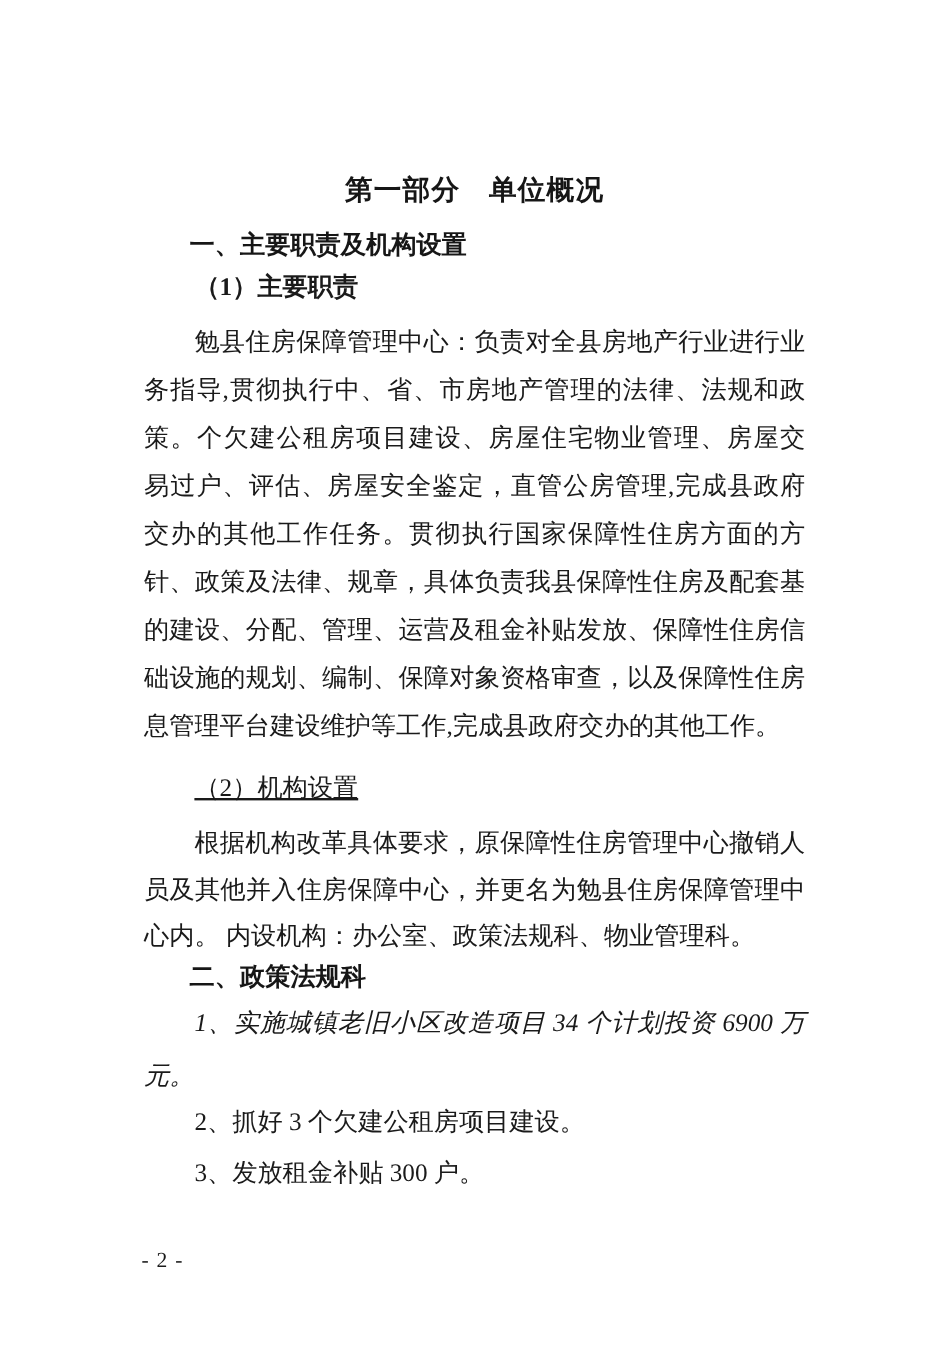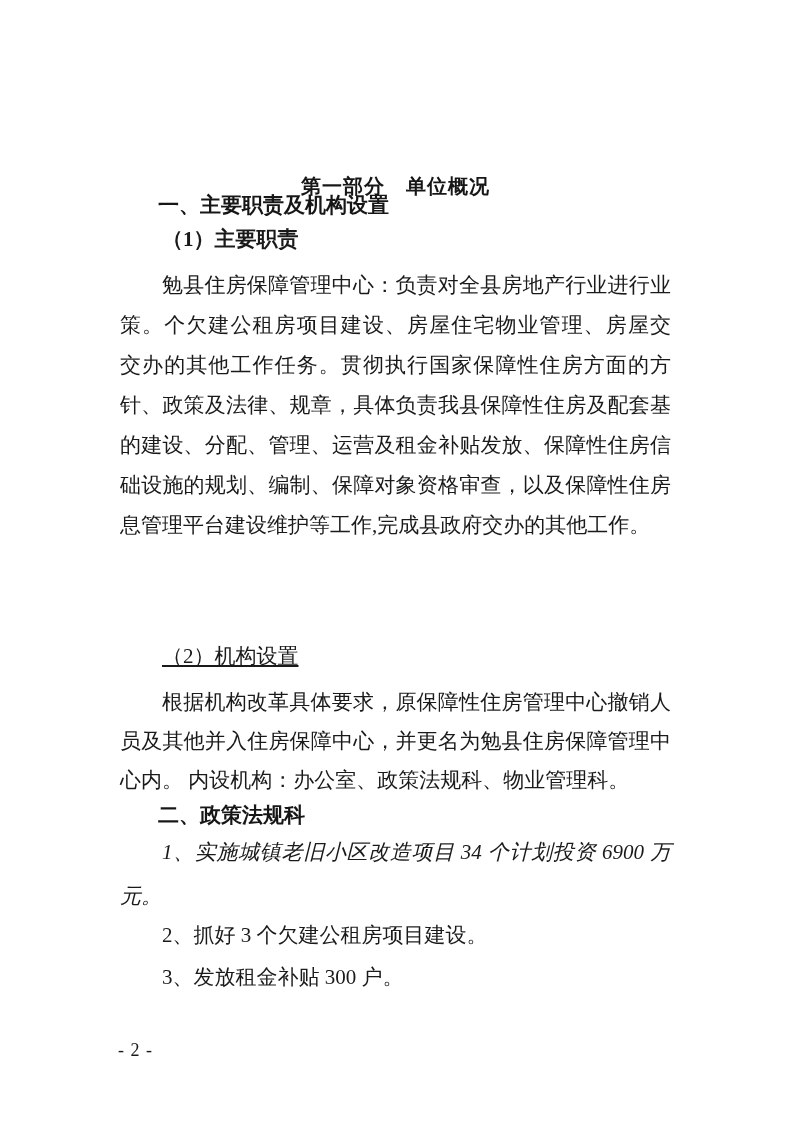--- a/index.html
+++ b/index.html
@@ -14,24 +14,23 @@
     width: 793px; height: 1122px;
     background: #ffffff;
     overflow: hidden;
   }
   
   .doc-title {
     position: absolute; top: 143px; left: 120px; width: 551px;
     text-align: center;
     font-family: "Liberation Sans", "DejaVu Sans", sans-serif;
     font-weight: bold;
-    font-size: 20px; line-height: 31px;
+    font-size: 23px; line-height: 31px;
     letter-spacing: 1px;
     color: #161616;
-    margin-top: 28px;
   }
   .heading {
     position: absolute; left: 120px; width: 551px;
     padding-left: 38px; box-sizing: border-box;
     font-family: "Liberation Sans", "DejaVu Sans", sans-serif;
     font-weight: bold;
     font-size: 21px; line-height: 30px;
     color: #161616;
   }
   .pos-h1 { top: 190px; }
@@ -78,21 +77,23 @@
 <div class="page">
 
   <div class="doc-title">第一部分　单位概况</div>
 
   <div class="heading pos-h1">一、主要职责及机构设置</div>
 
   <div class="subheading pos-sub1">（1）主要职责</div>
 
   <div class="para pos-p1">
       <span class="line">勉县住房保障管理中心：负责对全县房地产行业进行业</span>
+      <span class="line">务指导,贯彻执行中、省、市房地产管理的法律、法规和政</span>
       <span class="line">策。个欠建公租房项目建设、房屋住宅物业管理、房屋交</span>
+      <span class="line">易过户、评估、房屋安全鉴定，直管公房管理,完成县政府</span>
       <span class="line">交办的其他工作任务。贯彻执行国家保障性住房方面的方</span>
       <span class="line">针、政策及法律、规章，具体负责我县保障性住房及配套基</span>
       <span class="line">的建设、分配、管理、运营及租金补贴发放、保障性住房信</span>
       <span class="line">础设施的规划、编制、保障对象资格审查，以及保障性住房</span>
       <span class="line">息管理平台建设维护等工作,完成县政府交办的其他工作。</span>
     </div>
 
   <div class="subheading pos-sub2">（2）机构设置</div>
 
   <div class="para pos-p2">

